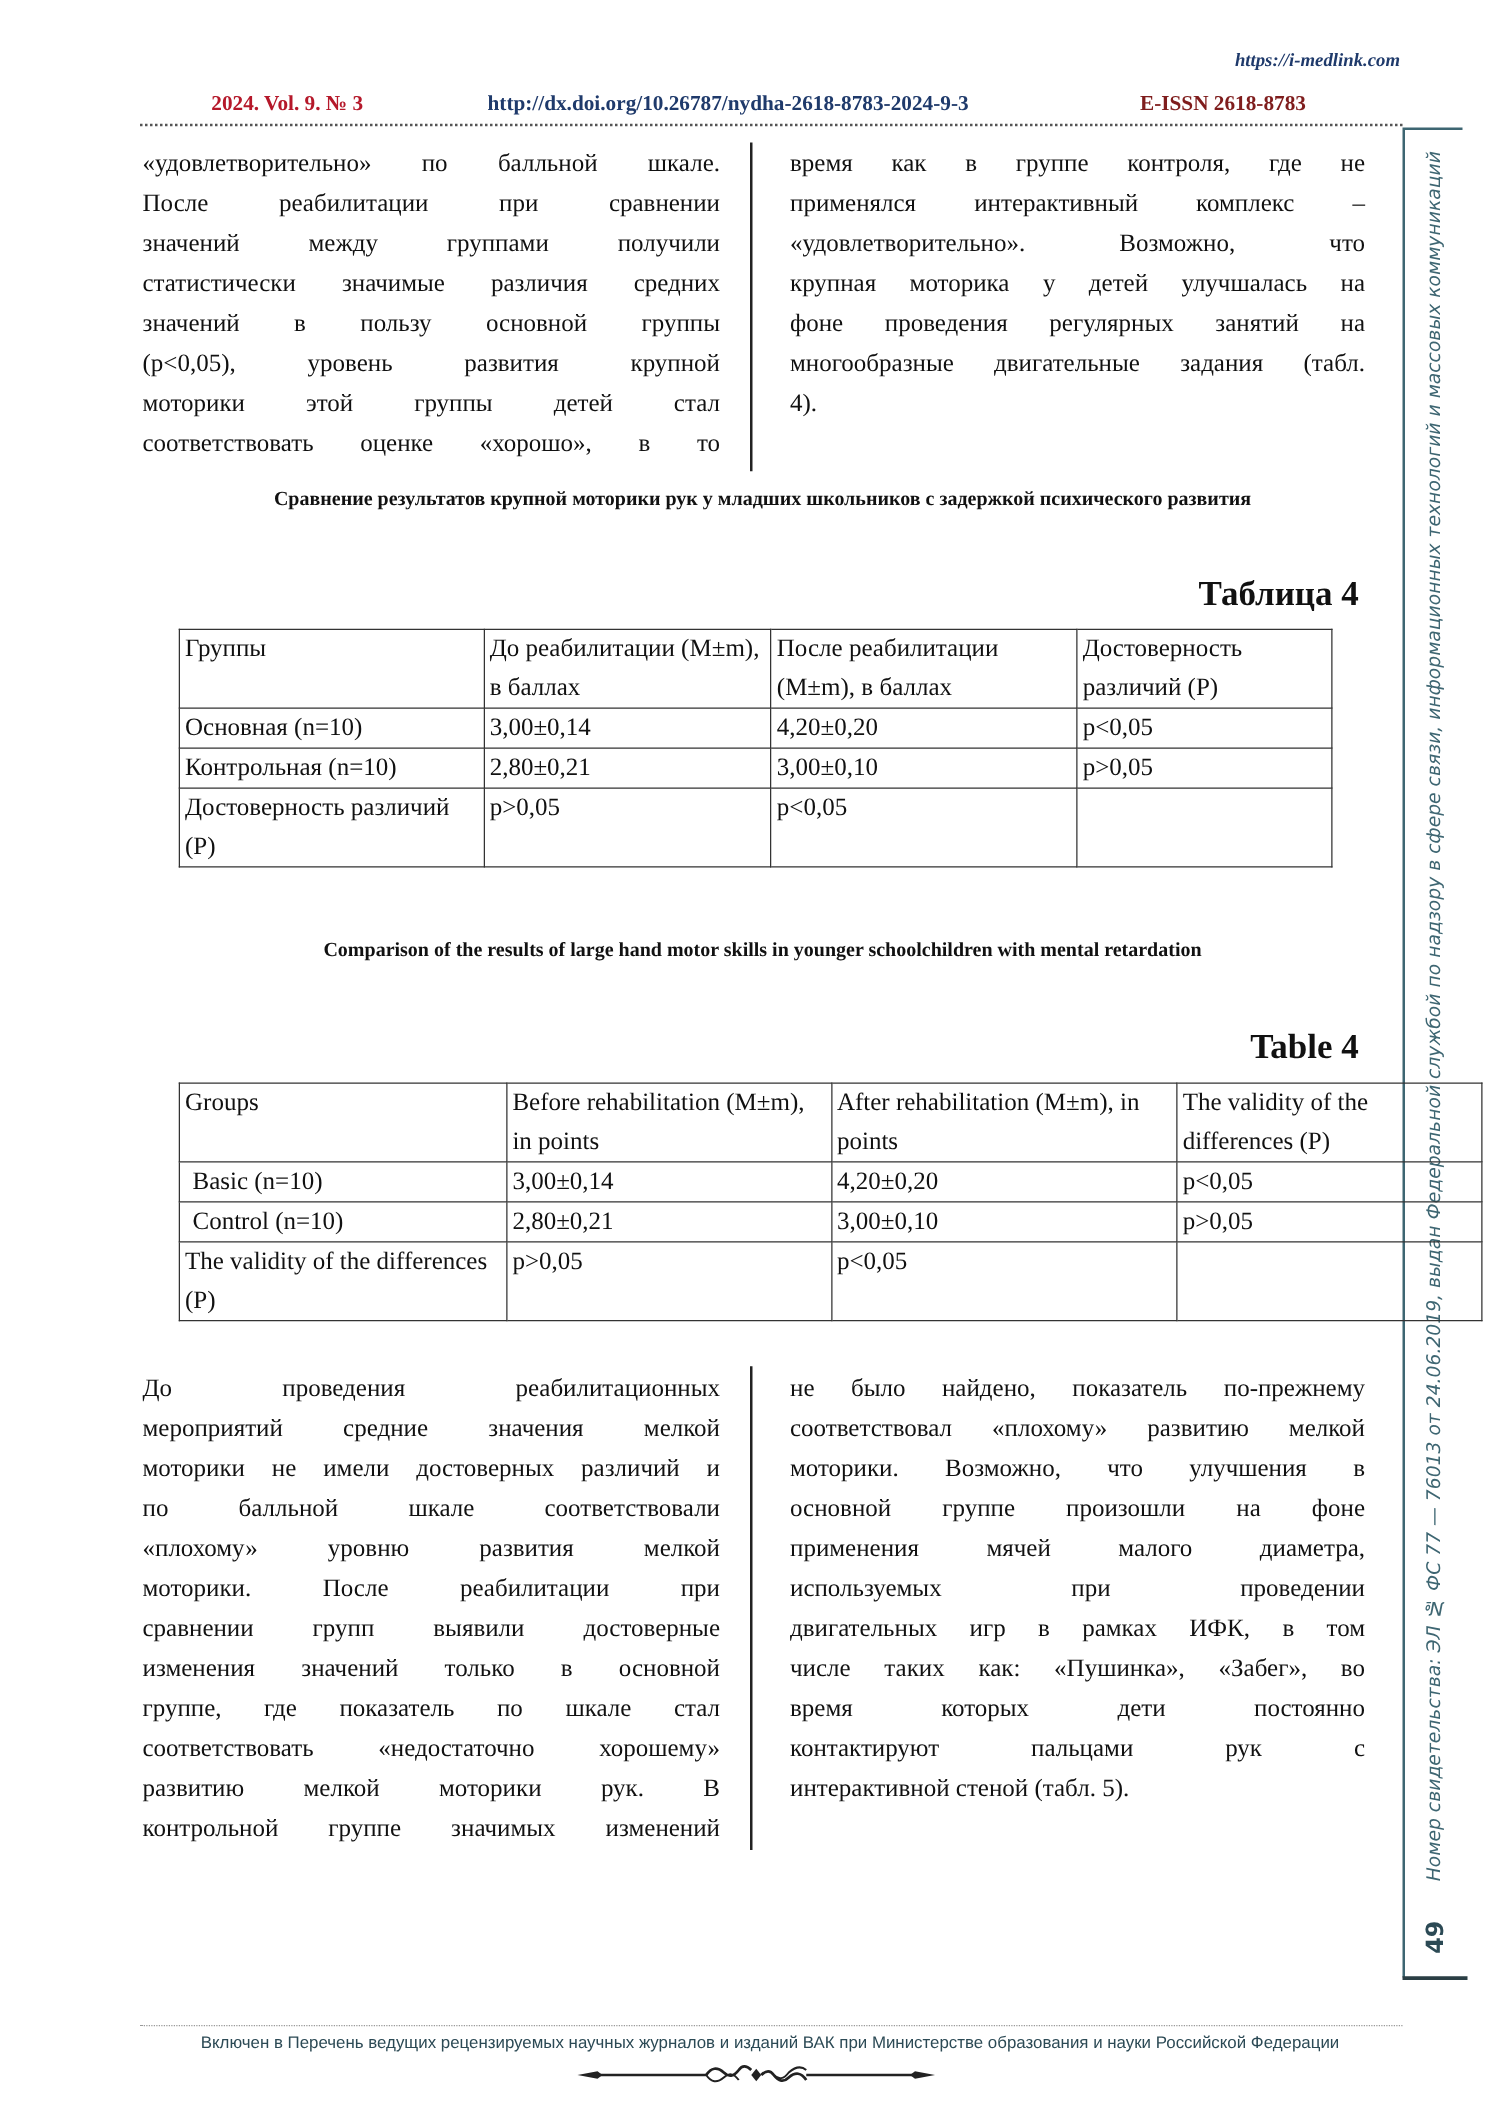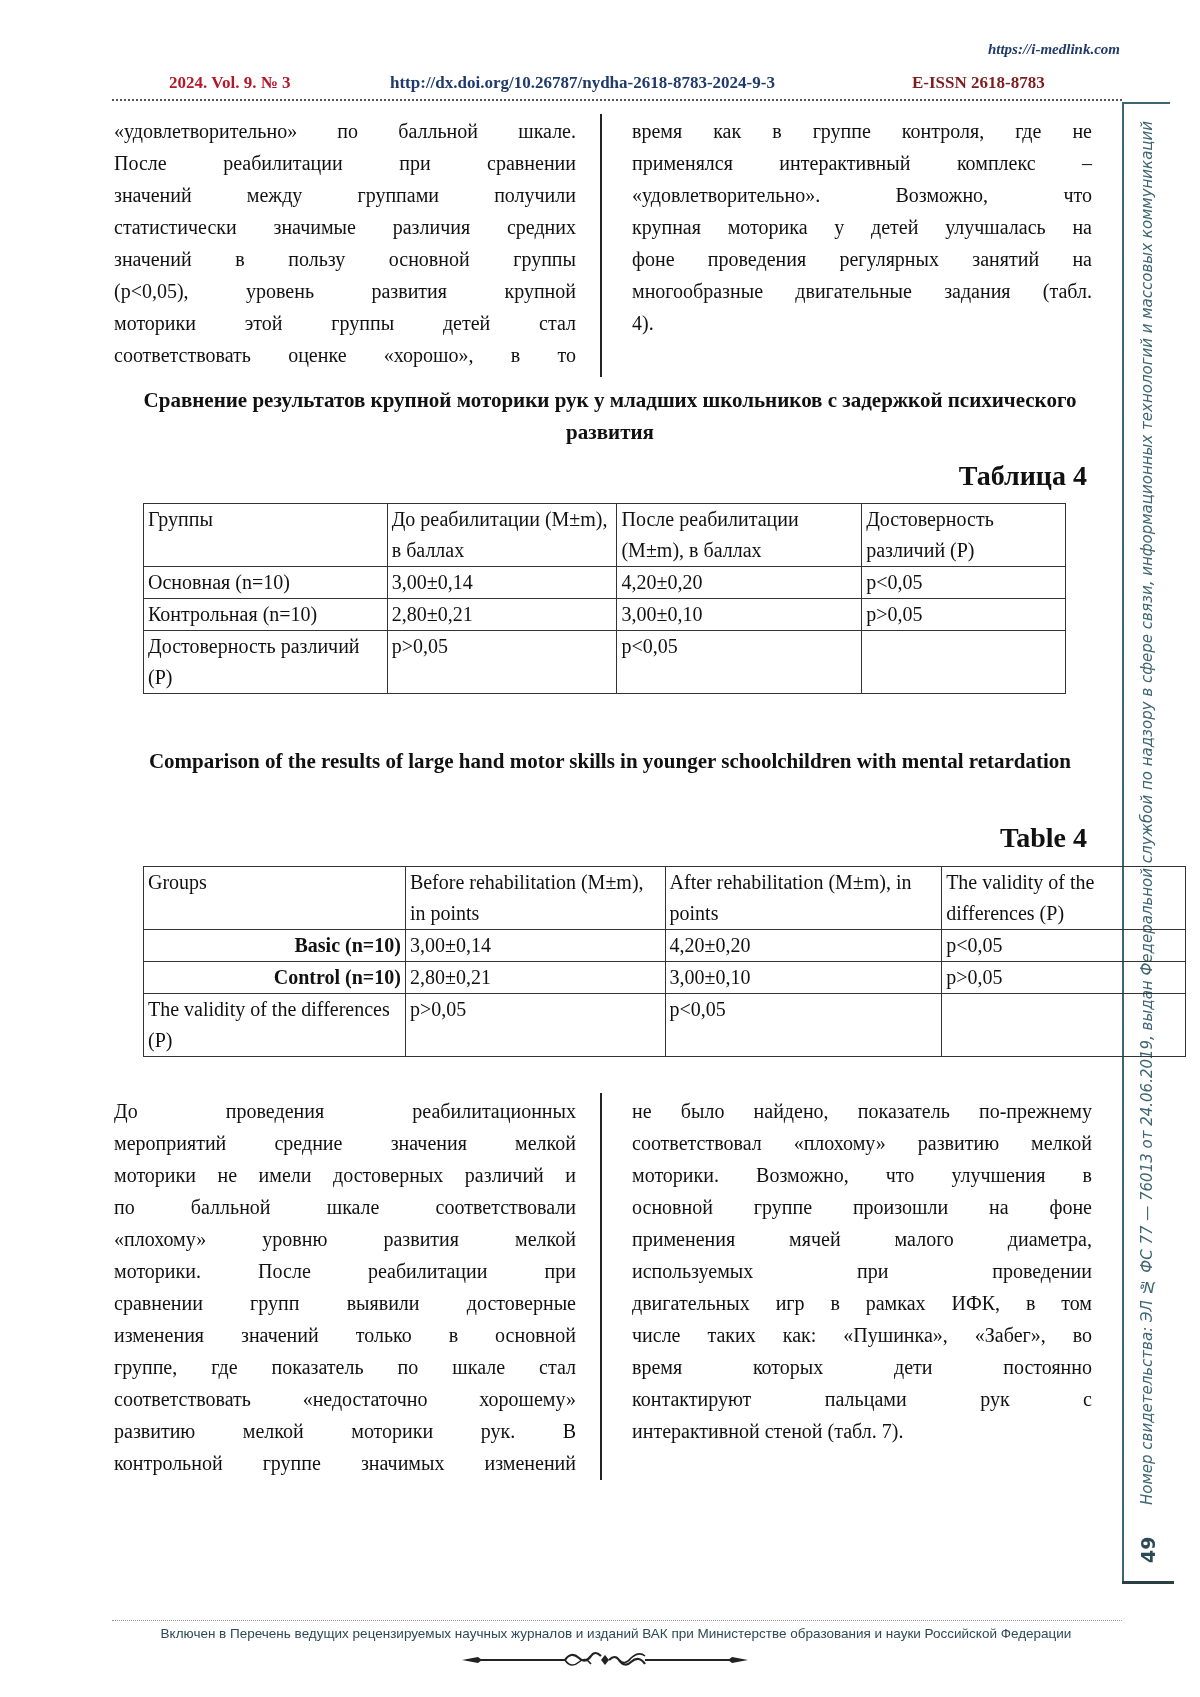--- a/index.html
+++ b/index.html
@@ -33,35 +33,35 @@
   .col .last { text-align-last: left; }
   .col-left-1 { left: 114px; top: 115px; width: 462px; }
   .col-right-1 { left: 632px; top: 115px; width: 460px; }
   .col-sep { position: absolute; left: 600px; width: 2px; background: #222; }
   .sep1 { top: 114px; height: 263px; }
   .sep2 { top: 1093px; height: 387px; }
   .col-left-2 { left: 114px; top: 1095px; width: 462px; }
   .col-right-2 { left: 632px; top: 1095px; width: 460px; }
 
   .tbl-title { position: absolute; left: 120px; width: 980px; text-align: center; font-weight: bold;
-               font-size: 21px; line-height: 32px; }
+               font-size: 16px; line-height: 32px; }
   .t1-title { top: 384px; }
   .t2-title { top: 745px; }
   .tbl-num { position: absolute; right: 113px; font-weight: bold; font-size: 28px; }
   .t1-num { top: 460px; }
   .t2-num { top: 822px; }
 
   table.data { position: absolute; border-collapse: collapse; font-size: 20px; }
   table.data td { border: 1.5px solid #333; text-align: left; vertical-align: top;
                   padding: 0 4px; line-height: 31px; }
   .tbl1 { left: 143px; top: 503px; width: 923px; }
   .tbl2 { left: 143px; top: 866px; width: 1043px; }
   .tbl1 col.c1 { width: 244px; } .tbl1 col.c2 { width: 230px; } .tbl1 col.c3 { width: 245px; } .tbl1 col.c4 { width: 204px; }
   .tbl2 col.c1 { width: 232px; } .tbl2 col.c2 { width: 230px; } .tbl2 col.c3 { width: 245px; } .tbl2 col.c4 { width: 216px; }
-  .tbl2 td.left { text-align: right; padding-left: 10px; font-weight: bold; }
+  .tbl2 td.left { text-align: left; padding-left: 10px; }
 
   .footer-text { position: absolute; top: 1626px; left: 116px; width: 1000px; text-align: center;
                  font-family: "Liberation Sans", sans-serif; font-size: 13.5px; color: #2c4a55; }
   .footer-rule { position: absolute; top: 1620px; left: 112px; width: 1010px; border-top: 1px dotted #999; }
   .ornament { position: absolute; top: 1650px; left: 460px; width: 290px; height: 20px; }
 </style>
 </head>
 <body>
 
 <div class="site-url">https://i-medlink.com</div>
@@ -190,21 +190,21 @@
     <p>не было найдено, показатель по-прежнему</p>
     <p>соответствовал «плохому» развитию мелкой</p>
     <p>моторики. Возможно, что улучшения в</p>
     <p>основной группе произошли на фоне</p>
     <p>применения мячей малого диаметра,</p>
     <p>используемых при проведении</p>
     <p>двигательных игр в рамках ИФК, в том</p>
     <p>числе таких как: «Пушинка», «Забег», во</p>
     <p>время которых дети постоянно</p>
     <p>контактируют пальцами рук с</p>
-    <p class="last">интерактивной стеной (табл. 7).</p>
+    <p class="last">интерактивной стеной (табл. 5).</p>
   </div>
 
 <div class="footer-rule"></div>
 <div class="footer-text">Включен в Перечень ведущих рецензируемых научных журналов и изданий ВАК при Министерстве образования и науки Российской Федерации</div>
 <svg class="ornament" viewBox="0 0 290 20">
   <path d="M2 10 L18 7 L22 10 L18 13 Z" fill="#222"></path>
   <line x1="18" y1="10" x2="105" y2="10" stroke="#222" stroke-width="2"></line>
   <path d="M105 10 q6 -9 14 -2 q6 6 12 -2 q4 -6 10 0" fill="none" stroke="#222" stroke-width="2.2"></path>
   <path d="M105 10 q6 9 14 2 q6 -6 12 2" fill="none" stroke="#222" stroke-width="1.6"></path>
   <path d="M141 10 l4 -5 l4 5 l-4 5 z" fill="#222"></path>

